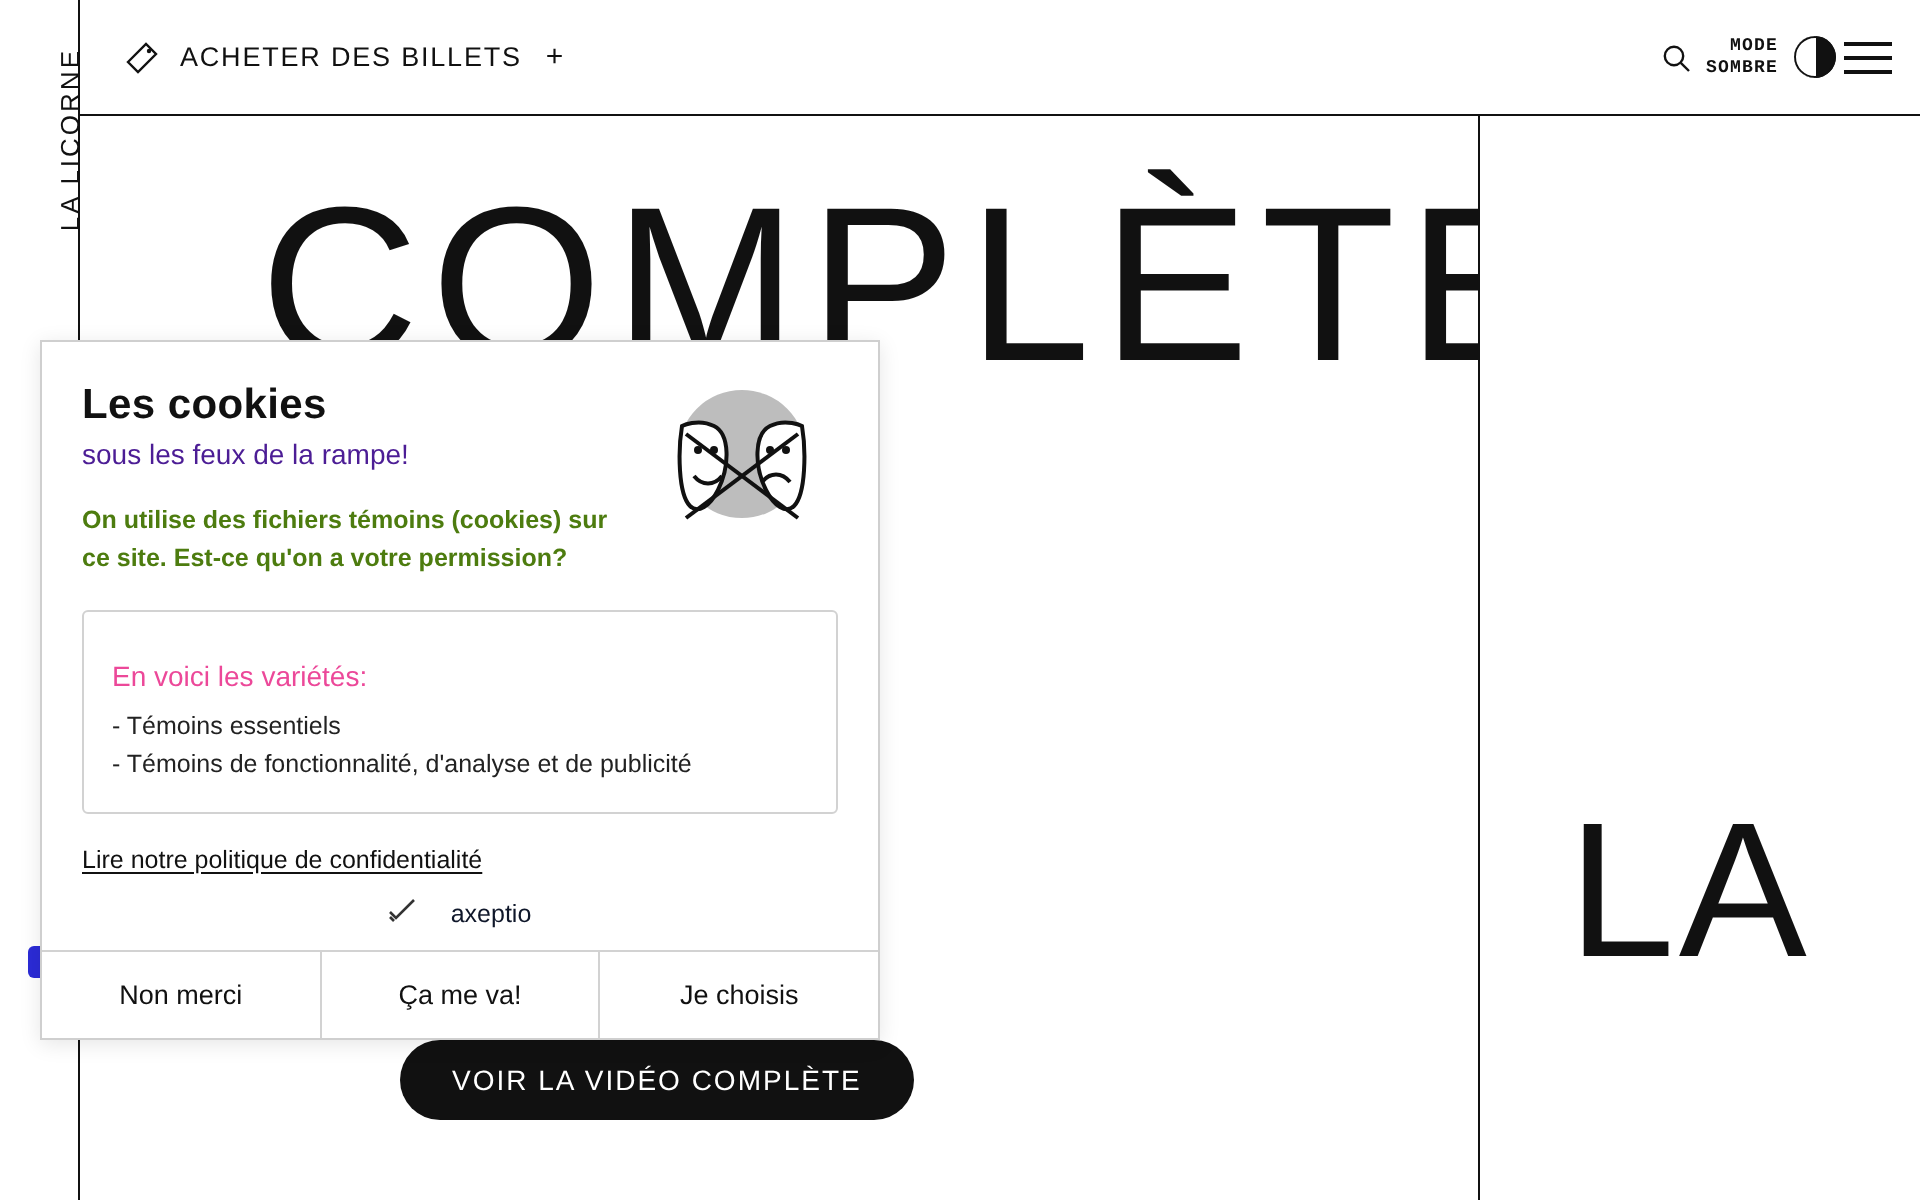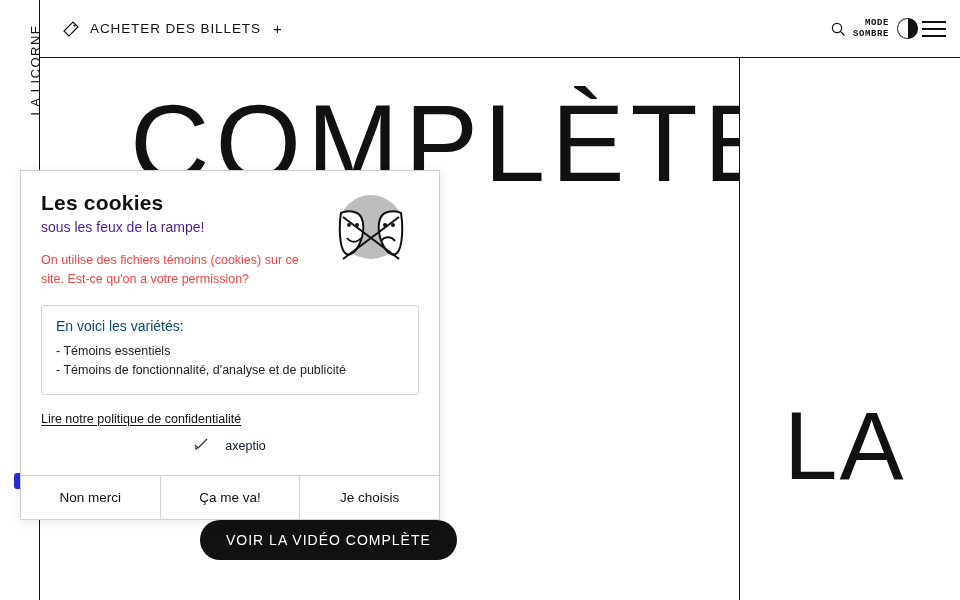--- a/index.html
+++ b/index.html
@@ -232,41 +232,42 @@
     color: #111111;
   }
   .cd-subtitle {
     font-size: 14px;
     color: #4c1d95;
     margin: 0 0 16px 0;
   }
   .cd-text {
     font-size: 12.5px;
     line-height: 19px;
-    color: #ef4444;
+    color: #4d7c0f;
     width: 265px;
     margin: 0 0 16px 0;
+    font-weight: bold;
   }
   .cd-illustration {
     position: absolute;
     right: 18px;
     top: 12px;
     width: 100px;
     height: 100px;
   }
   .cd-box {
     border: 1px solid #d2d2d2;
     border-radius: 3px;
     padding: 12px 14px 14px 14px;
     margin-bottom: 14px;
   }
   .cd-box-title {
     font-size: 14px;
-    margin: 0 0 8px 0;
-    color: #0c4a6e;
+    margin: 12px 0 8px 0;
+    color: #ec4899;
   }
   .cd-box-item {
     font-size: 12.5px;
     line-height: 19px;
     color: #222222;
   }
   .cd-policy {
     font-size: 12.5px;
     text-decoration: underline;
     text-underline-offset: 2px;

